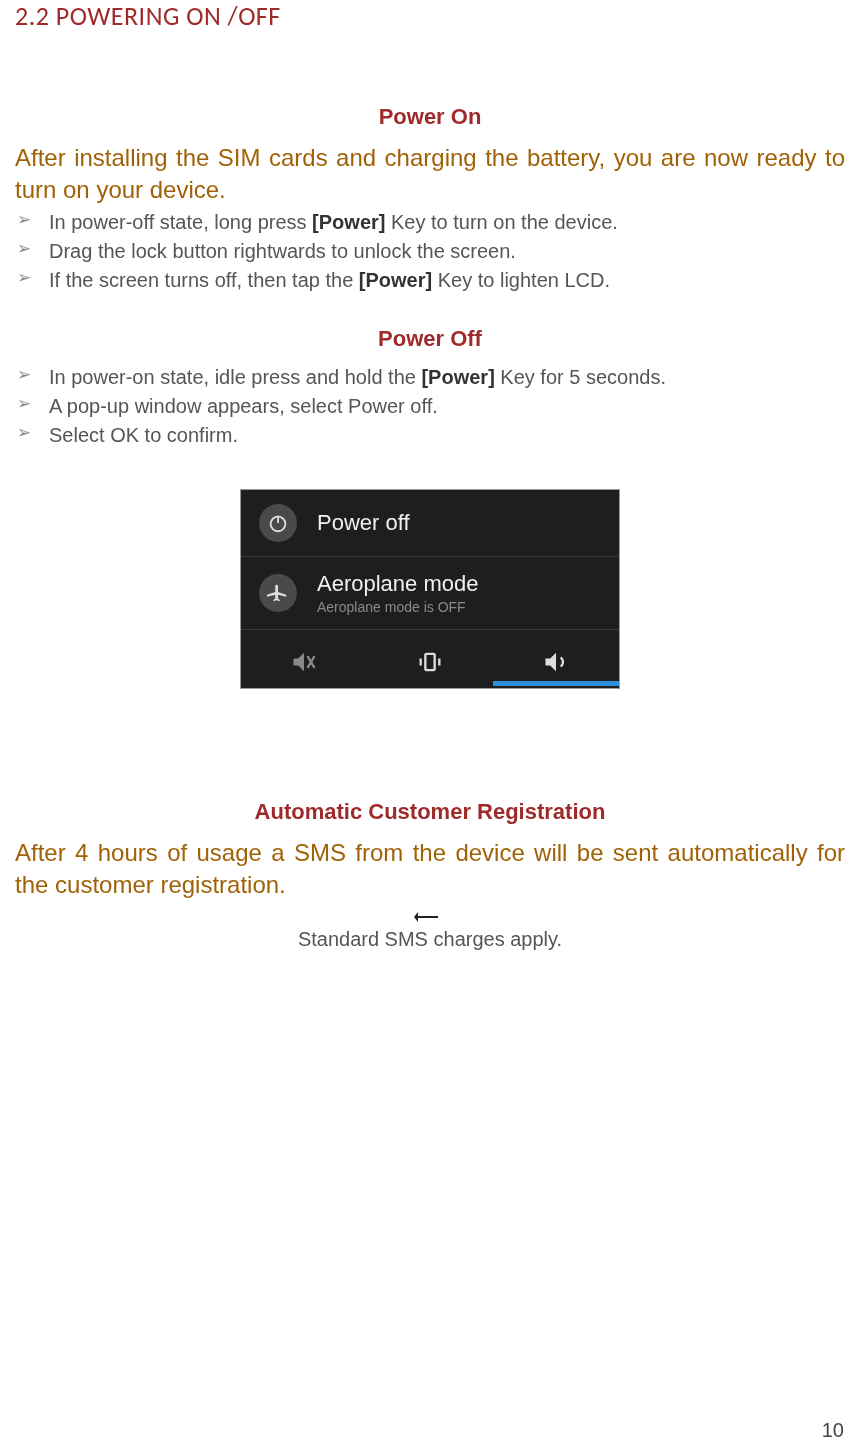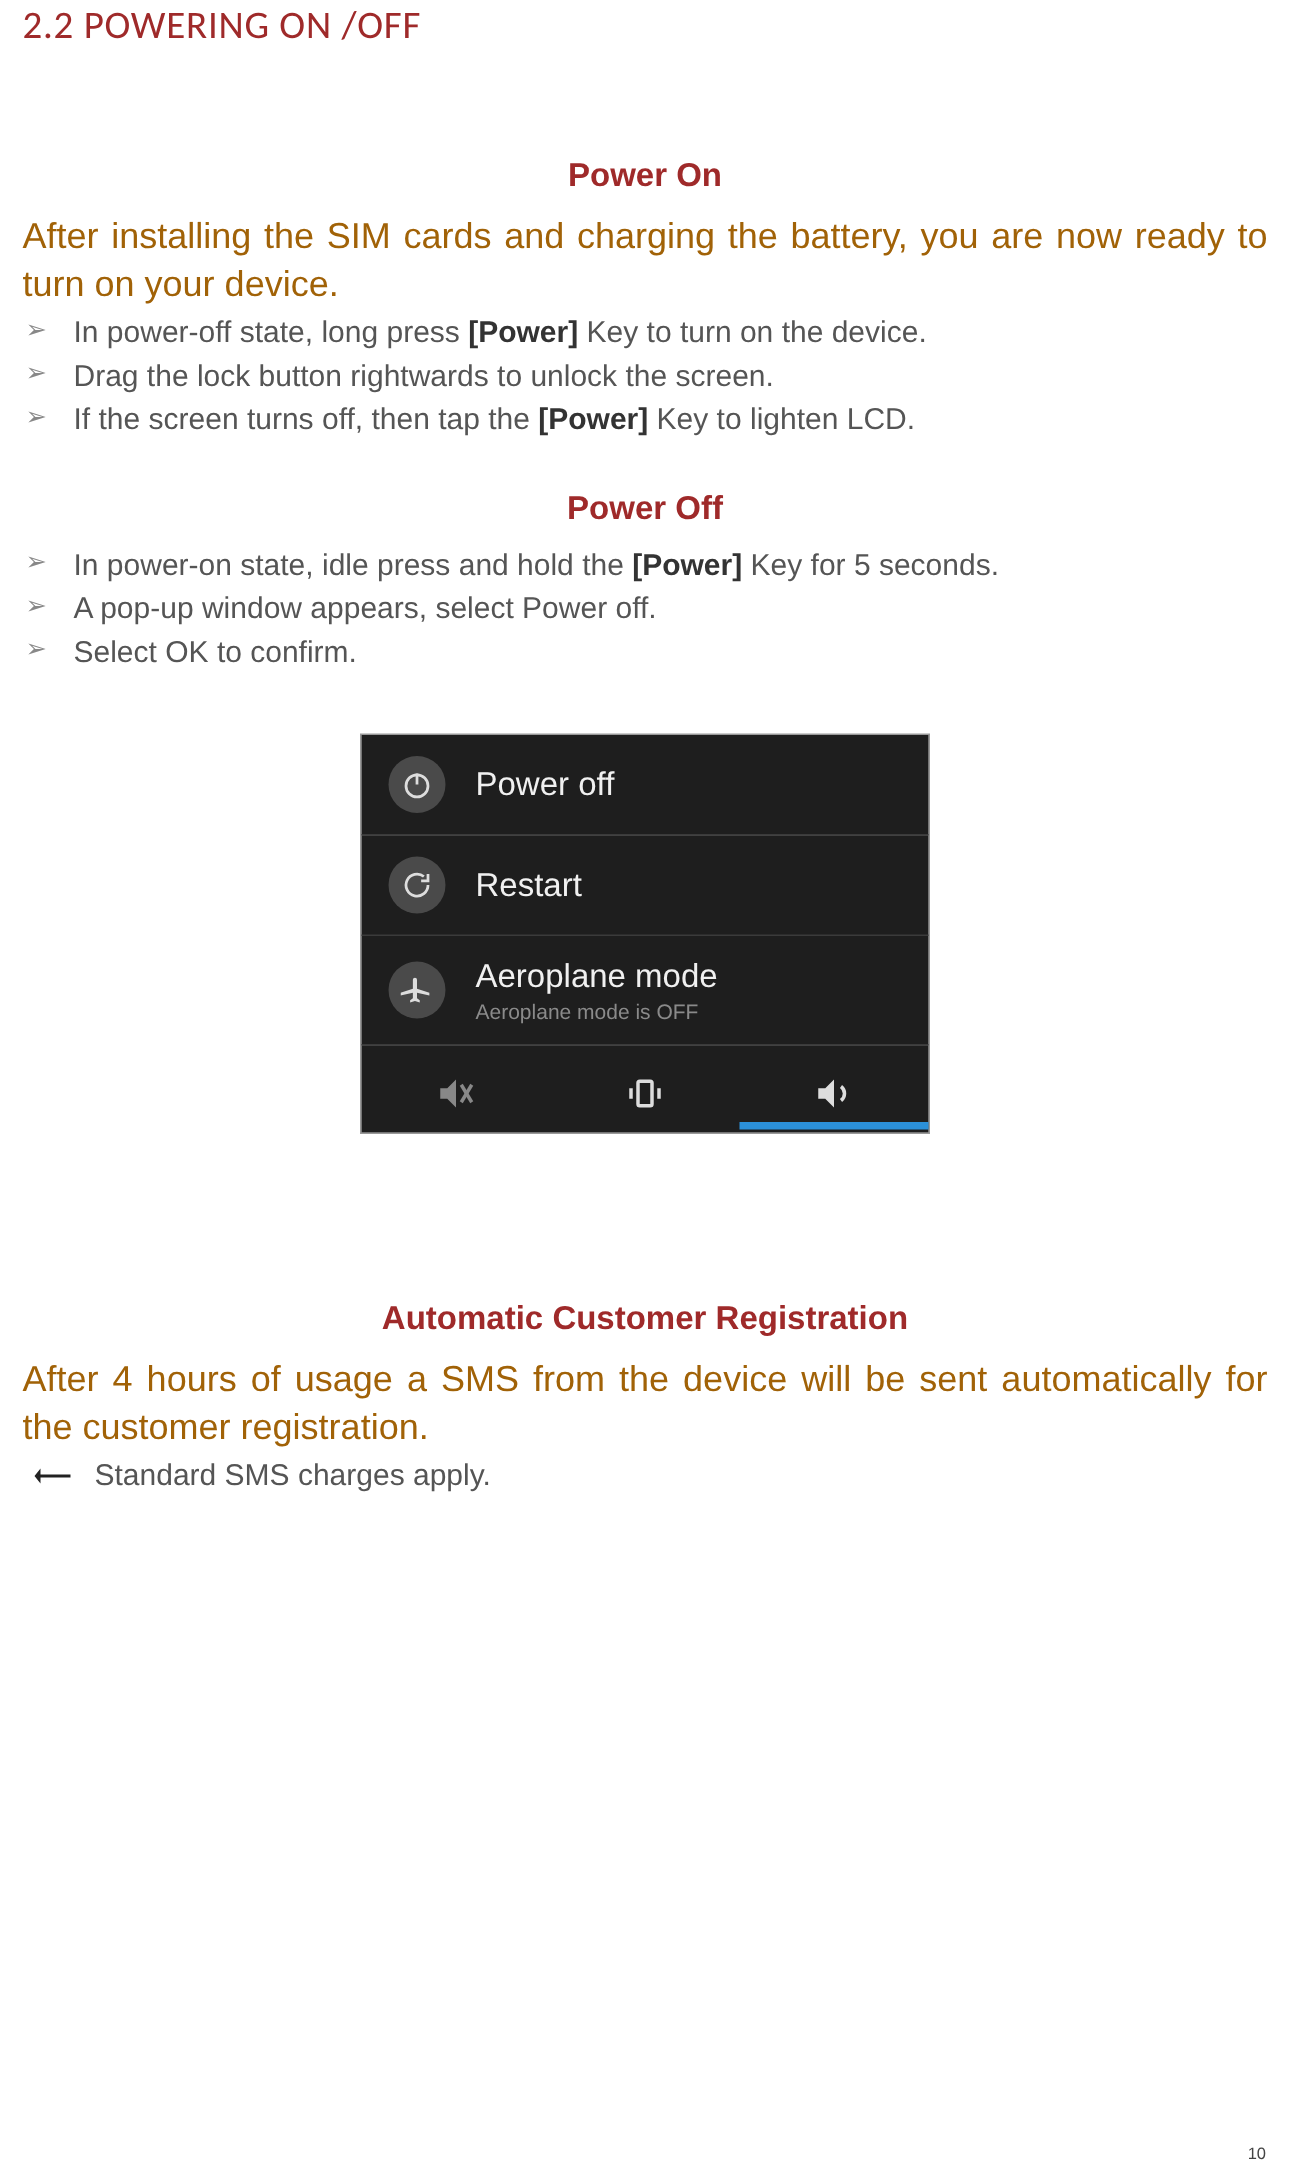--- a/index.html
+++ b/index.html
@@ -107,34 +107,35 @@
       height: 5px;
       width: 100%;
       background: #2b90d9;
     }
     .note-row {
       display: flex;
       align-items: center;
       font-size: 20px;
       color: #555;
       margin-top: 4px;
+      flex-direction: column;
     }
     .note-icon {
       width: 40px;
       height: 22px;
       margin-right: 8px;
       display: flex;
       align-items: center;
       justify-content: center;
     }
     .page-number {
       position: absolute;
       bottom: 12px;
       right: 16px;
-      font-size: 11px;
+      font-size: 20px;
       color: #444;
     }
   </style>
 </head>
 <body>
 
 <h1 class="main-title">2.2 POWERING ON /OFF</h1>
 
 <h2 class="sub-title first">Power On</h2>
 <p class="body-text">After installing the SIM cards and charging the battery, you are now ready to turn on your device.</p>
@@ -162,29 +163,20 @@
     <div class="menu-icon">
       <svg viewBox="0 0 24 24" fill="none" stroke="#ddd" stroke-width="2">
           <circle cx="12" cy="13" r="8"></circle>
           <line x1="12" y1="4" x2="12" y2="12"></line>
         </svg>
     </div>
     <div class="menu-text">Power off</div>
   </div>
   <div class="menu-row">
     <div class="menu-icon">
-      <svg viewBox="0 0 24 24" fill="none" stroke="#ddd" stroke-width="2">
-          <path d="M20 12a8 8 0 1 1-3-6.2"></path>
-          <polyline points="20 4 20 9 15 9"></polyline>
-        </svg>
-    </div>
-    <div class="menu-text">Restart</div>
-  </div>
-  <div class="menu-row">
-    <div class="menu-icon">
       <svg viewBox="0 0 24 24" fill="#ddd">
           <path d="M21 14l-9-3V4.5a1.5 1.5 0 0 0-3 0V11l-9 3v2l9-2v4l-2 1.5V21l3.5-1 3.5 1v-1.5L12 18v-4l9 2z"></path>
         </svg>
     </div>
     <div>
       <div class="menu-text">Aeroplane mode</div>
       <div class="menu-sub">Aeroplane mode is OFF</div>
     </div>
   </div>
   <div class="sound-row">

